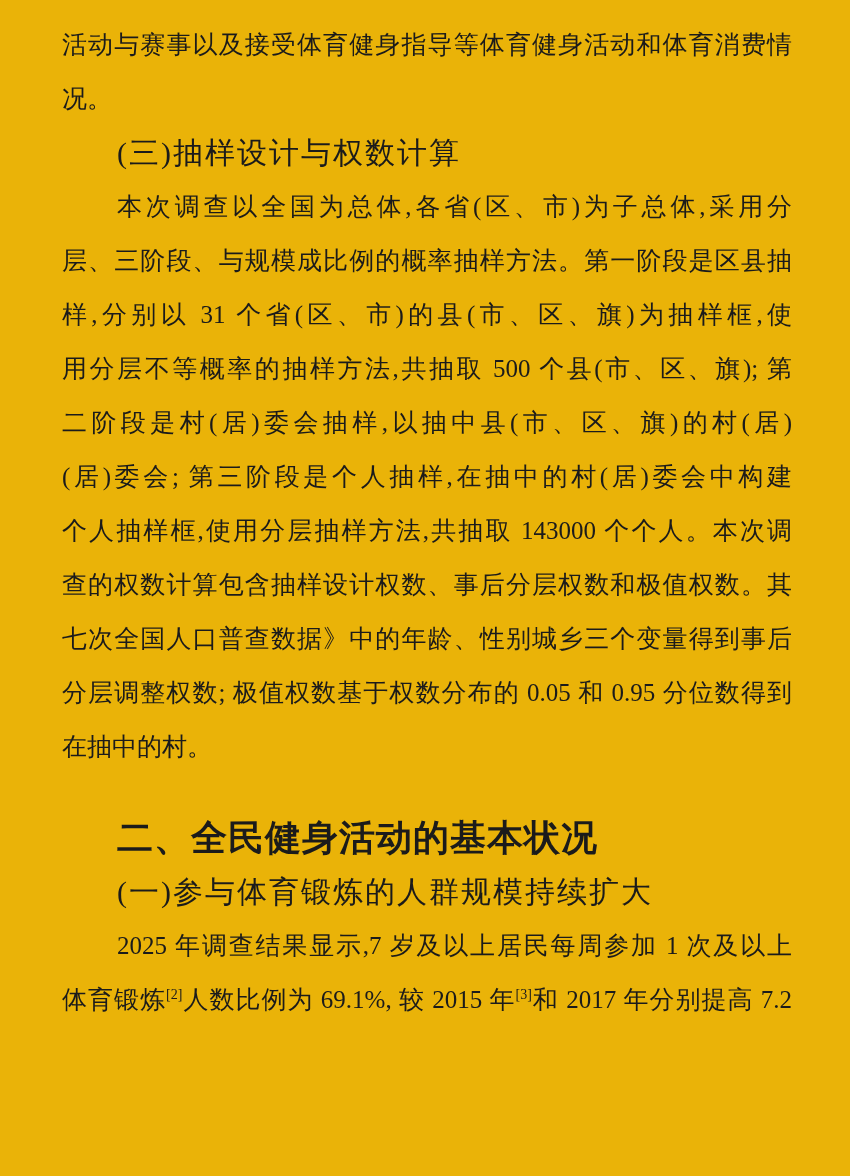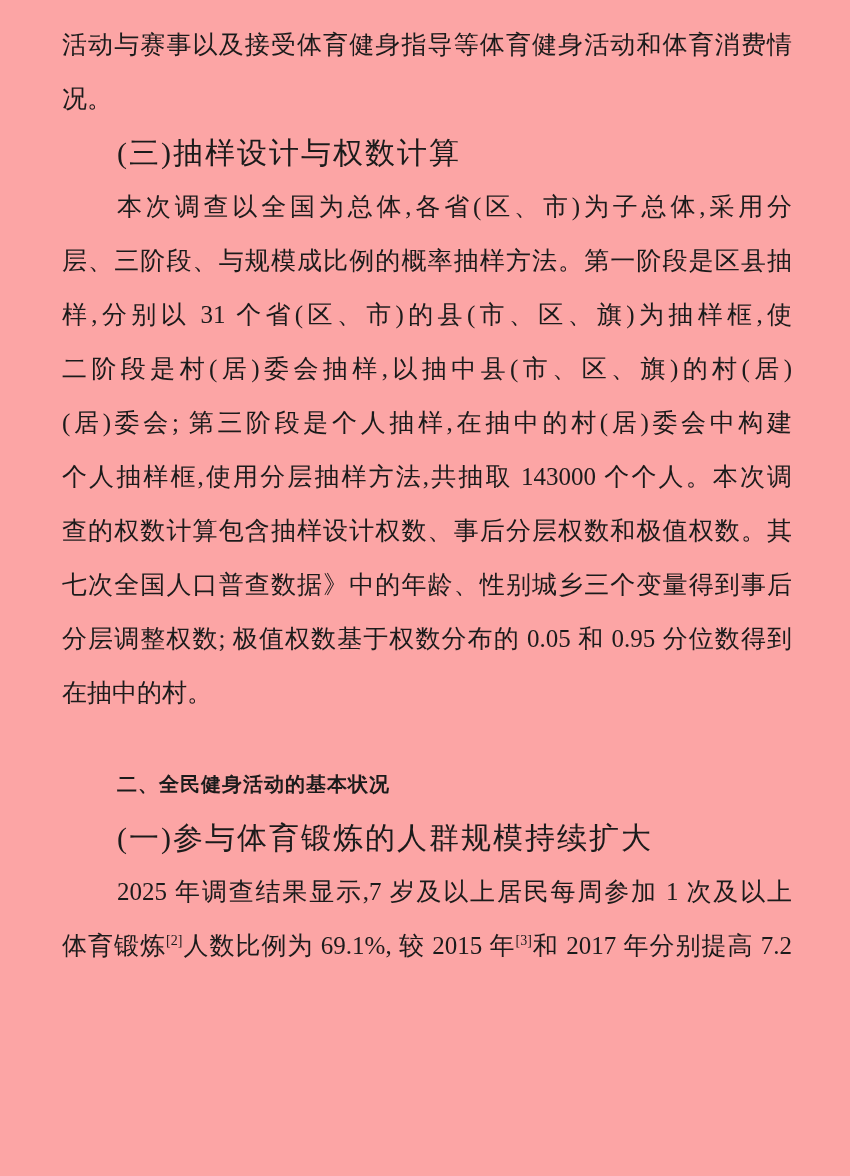--- a/index.html
+++ b/index.html
@@ -4,21 +4,21 @@
 <style>
   html, body {
     margin: 0;
     padding: 0;
     background: #ffffff;
   }
   .page {
     position: relative;
     width: 850px;
     height: 1176px;
-    background: #fca5a5;
+    background: #eab308;
     overflow: hidden;
   }
   .content {
     padding: 18px 58px 0 62px;
   }
   .line {
     height: 54px;
     line-height: 54px;
     font-size: 25px;
     color: #1b1b1b;
@@ -34,21 +34,21 @@
   }
   .line.indent {
     text-indent: 55px;
   }
   .line.gap-before {
     margin-top: 37px;
   }
   .line.heading {
     font-family: "Liberation Sans", "DejaVu Sans", sans-serif;
     font-weight: bold;
-    font-size: 20px;
+    font-size: 36px;
     letter-spacing: 1px;
   }
   .line.subheading {
     font-size: 30px;
     letter-spacing: 2px;
   }
   .line sup {
     font-size: 14px;
     line-height: 0;
     vertical-align: super;
@@ -58,20 +58,21 @@
 <body>
 
 <div class="page">
   <div class="content">
       <div class="line body justify"><span>活动与赛事以及接受体育健身指导等体育健身活动和体育消费情</span></div>
       <div class="line body"><span>况。</span></div>
       <div class="line subheading indent"><span>(三)抽样设计与权数计算</span></div>
       <div class="line body justify indent"><span>本次调查以全国为总体,各省(区、市)为子总体,采用分</span></div>
       <div class="line body justify"><span>层、三阶段、与规模成比例的概率抽样方法。第一阶段是区县抽</span></div>
       <div class="line body justify"><span>样,分别以 31 个省(区、市)的县(市、区、旗)为抽样框,使</span></div>
+      <div class="line body justify"><span>用分层不等概率的抽样方法,共抽取 500 个县(市、区、旗); 第</span></div>
       <div class="line body justify"><span>二阶段是村(居)委会抽样,以抽中县(市、区、旗)的村(居)</span></div>
       <div class="line body justify"><span>(居)委会; 第三阶段是个人抽样,在抽中的村(居)委会中构建</span></div>
       <div class="line body justify"><span>个人抽样框,使用分层抽样方法,共抽取 143000 个个人。本次调</span></div>
       <div class="line body justify"><span>查的权数计算包含抽样设计权数、事后分层权数和极值权数。其</span></div>
       <div class="line body justify"><span>七次全国人口普查数据》中的年龄、性别城乡三个变量得到事后</span></div>
       <div class="line body justify"><span>分层调整权数; 极值权数基于权数分布的 0.05 和 0.95 分位数得到</span></div>
       <div class="line body"><span>在抽中的村。</span></div>
       <div class="line heading indent gap-before"><span>二、全民健身活动的基本状况</span></div>
       <div class="line subheading indent"><span>(一)参与体育锻炼的人群规模持续扩大</span></div>
       <div class="line body justify indent"><span>2025 年调查结果显示,7 岁及以上居民每周参加 1 次及以上</span></div>

